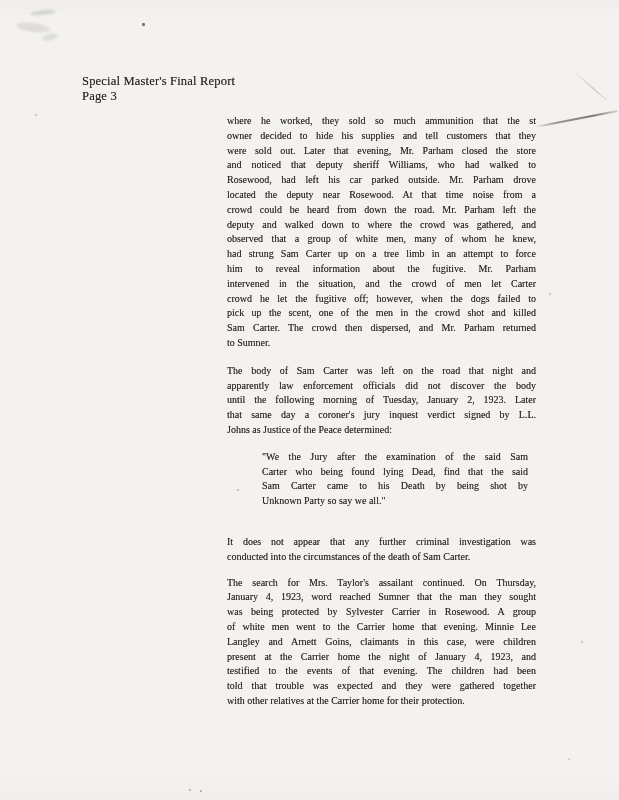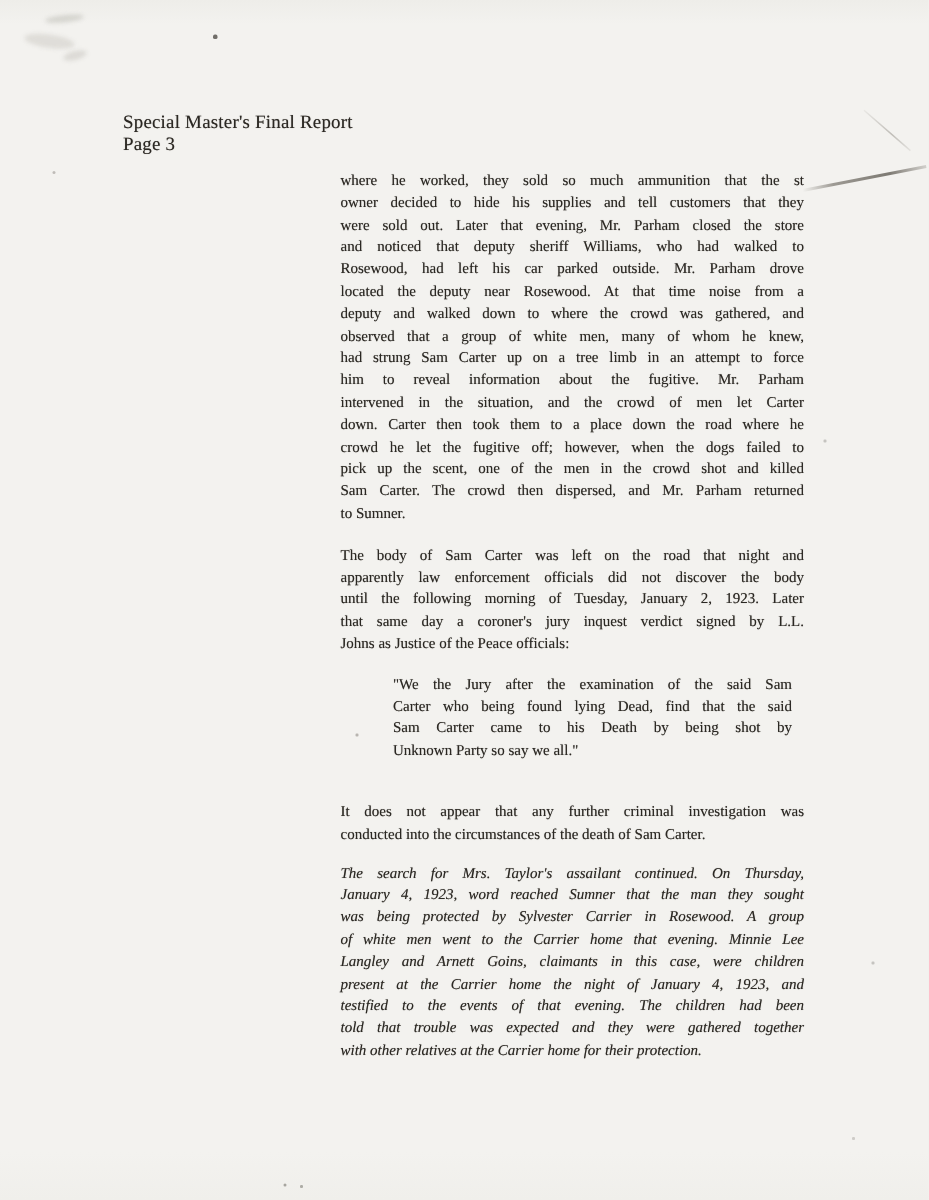--- a/index.html
+++ b/index.html
@@ -37,21 +37,21 @@
     width: 309px;
     font-size: 10px;
     line-height: 14.8px;
     color: #2b2823;
     text-shadow: 0 0 0.5px rgba(43, 40, 35, 0.55);
   }
   .para { margin: 0; }
   .gap-std  { margin-top: 13px; }
   .gap-bq   { margin-top: 12px; }
   .gap-lg   { margin-top: 26px; }
-  .gap-med  { margin-top: 11px; font-style: italic; }
+  .gap-med  { margin-top: 11px; }
   .quote {
     padding-left: 35px;
     padding-right: 8px;
   }
   .tline {
     text-align: justify;
     text-align-last: justify;
   }
   .tline-last {
     text-align-last: left;
@@ -124,37 +124,37 @@
   </div>
 
   <div class="doc-body">
     <div class="para">
         <div class="tline">where he worked, they sold so much ammunition that the st</div>
         <div class="tline">owner decided to hide his supplies and tell customers that they</div>
         <div class="tline">were sold out. Later that evening, Mr. Parham closed the store</div>
         <div class="tline">and noticed that deputy sheriff Williams, who had walked to</div>
         <div class="tline">Rosewood, had left his car parked outside. Mr. Parham drove</div>
         <div class="tline">located the deputy near Rosewood. At that time noise from a</div>
+        <div class="tline">crowd could be heard from down the road. Mr. Parham left the</div>
         <div class="tline">deputy and walked down to where the crowd was gathered, and</div>
         <div class="tline">observed that a group of white men, many of whom he knew,</div>
         <div class="tline">had strung Sam Carter up on a tree limb in an attempt to force</div>
         <div class="tline">him to reveal information about the fugitive. Mr. Parham</div>
         <div class="tline">intervened in the situation, and the crowd of men let Carter</div>
-        <div class="tline">down. Carter then took them to a place down the road where he</div>
         <div class="tline">crowd he let the fugitive off; however, when the dogs failed to</div>
         <div class="tline">pick up the scent, one of the men in the crowd shot and killed</div>
         <div class="tline">Sam Carter. The crowd then dispersed, and Mr. Parham returned</div>
         <div class="tline tline-last">to Sumner.</div>
       </div>
     <div class="para gap-std">
         <div class="tline">The body of Sam Carter was left on the road that night and</div>
         <div class="tline">apparently law enforcement officials did not discover the body</div>
         <div class="tline">until the following morning of Tuesday, January 2, 1923. Later</div>
         <div class="tline">that same day a coroner's jury inquest verdict signed by L.L.</div>
-        <div class="tline tline-last">Johns as Justice of the Peace officials:</div>
+        <div class="tline tline-last">Johns as Justice of the Peace determined:</div>
       </div>
     <div class="para quote gap-bq">
         <div class="tline">"We the Jury after the examination of the said Sam</div>
         <div class="tline">Carter who being found lying Dead, find that the said</div>
         <div class="tline">Sam Carter came to his Death by being shot by</div>
         <div class="tline tline-last">Unknown Party so say we all."</div>
       </div>
     <div class="para gap-lg">
         <div class="tline">It does not appear that any further criminal investigation was</div>
         <div class="tline tline-last">conducted into the circumstances of the death of Sam Carter.</div>

